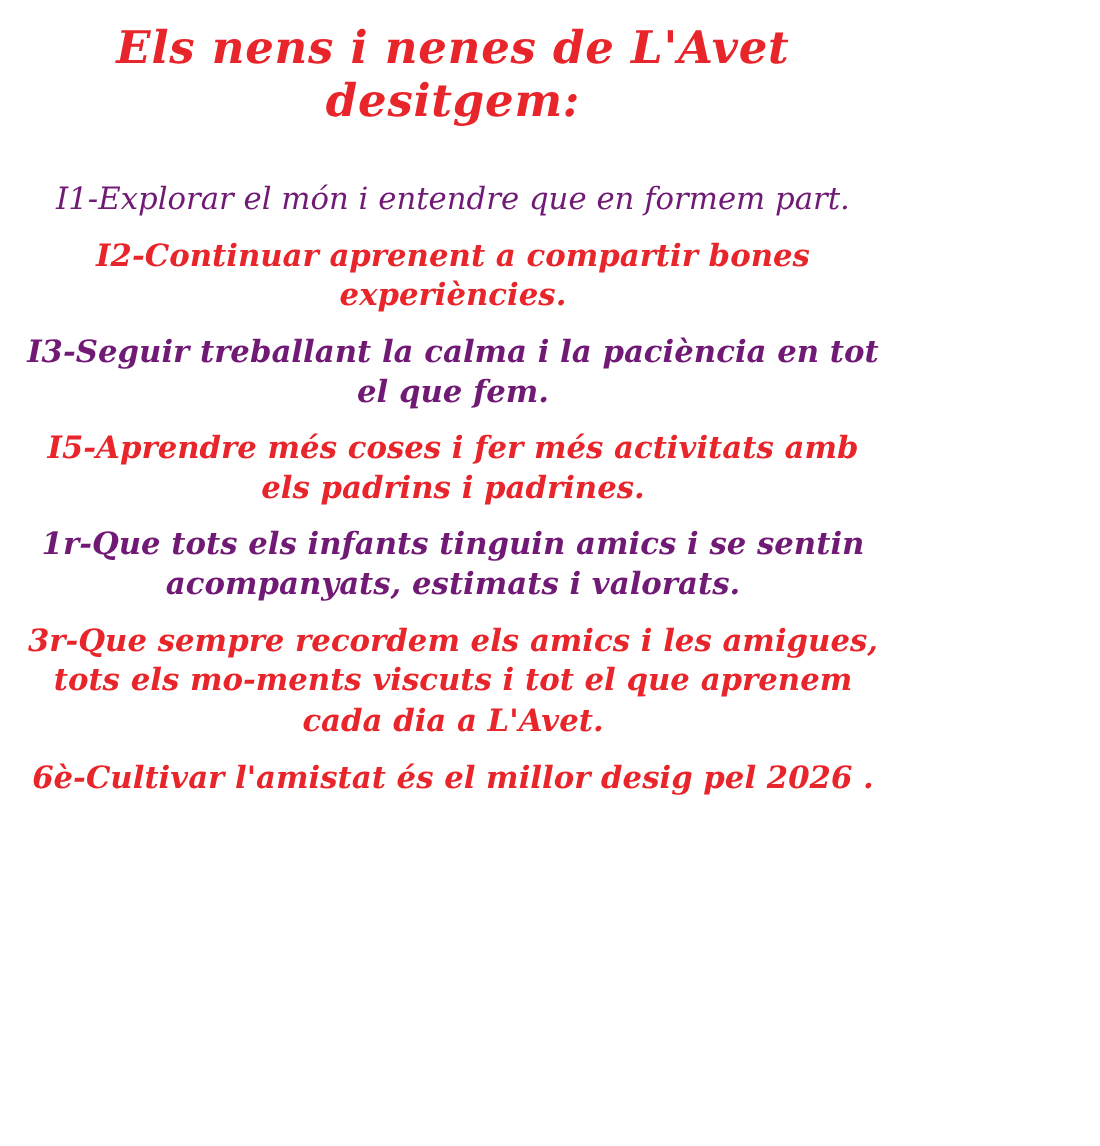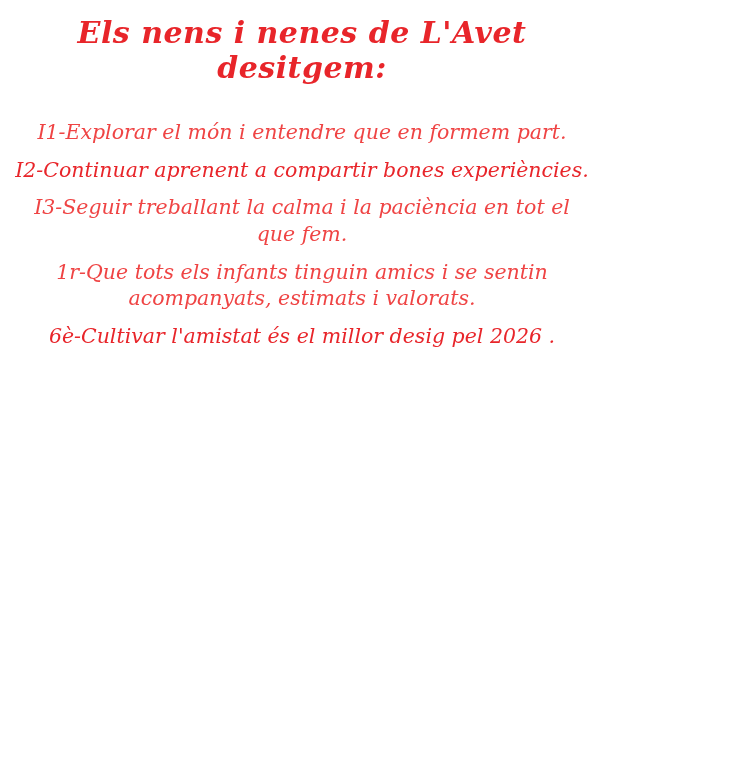--- a/index.html
+++ b/index.html
@@ -42,47 +42,49 @@
   .wish {
     text-align: center;
     font-family: "DejaVu Serif", serif;
     font-style: italic;
     font-size: 20.5px;
     line-height: 1.30;
     margin: 0;
     padding: 0 4px;
     white-space: pre-wrap;
   }
-  .wish.green { color: #ef4444; }
+  .wish.green { color: #701a75; }
   .wish.red   { color: #e8252a; }
 
   
-  .wish + .wish { margin-top: 11px; }
+  .wish + .wish { margin-top: 11px; font-weight: bold; }
   .first-wish { margin-top: 34px; }
   .last-wish  { margin-top: 16px; }
 </style>
 </head>
 <body>
 
 <div id="page">
 
   <h1 class="title">Els nens i nenes de L'Avet desitgem:</h1>
 
   <div class="wishes">
 
     <p class="wish green first-wish">I1-Explorar el món i entendre que en formem part.</p>
 
     <p class="wish red">I2-Continuar aprenent a compartir bones experiències.</p>
 
     <p class="wish green">I3-Seguir treballant la calma i la paciència en tot el que fem.</p>
 
 
+    <p class="wish red">I5-Aprendre més coses i fer més activitats amb els padrins i padrines.</p>
 
     <p class="wish green">1r-Que tots els infants tinguin amics i se sentin acompanyats, estimats i valorats.</p>
 
 
+    <p class="wish red">3r-Que sempre recordem els amics i les amigues, tots els mo-ments viscuts i tot el que aprenem cada dia a L'Avet.</p>
 
 
 
     <p class="wish red last-wish">6è-Cultivar l'amistat és el millor desig pel 2026 .</p>
 
   </div>
 </div>
 
 </body></html>

